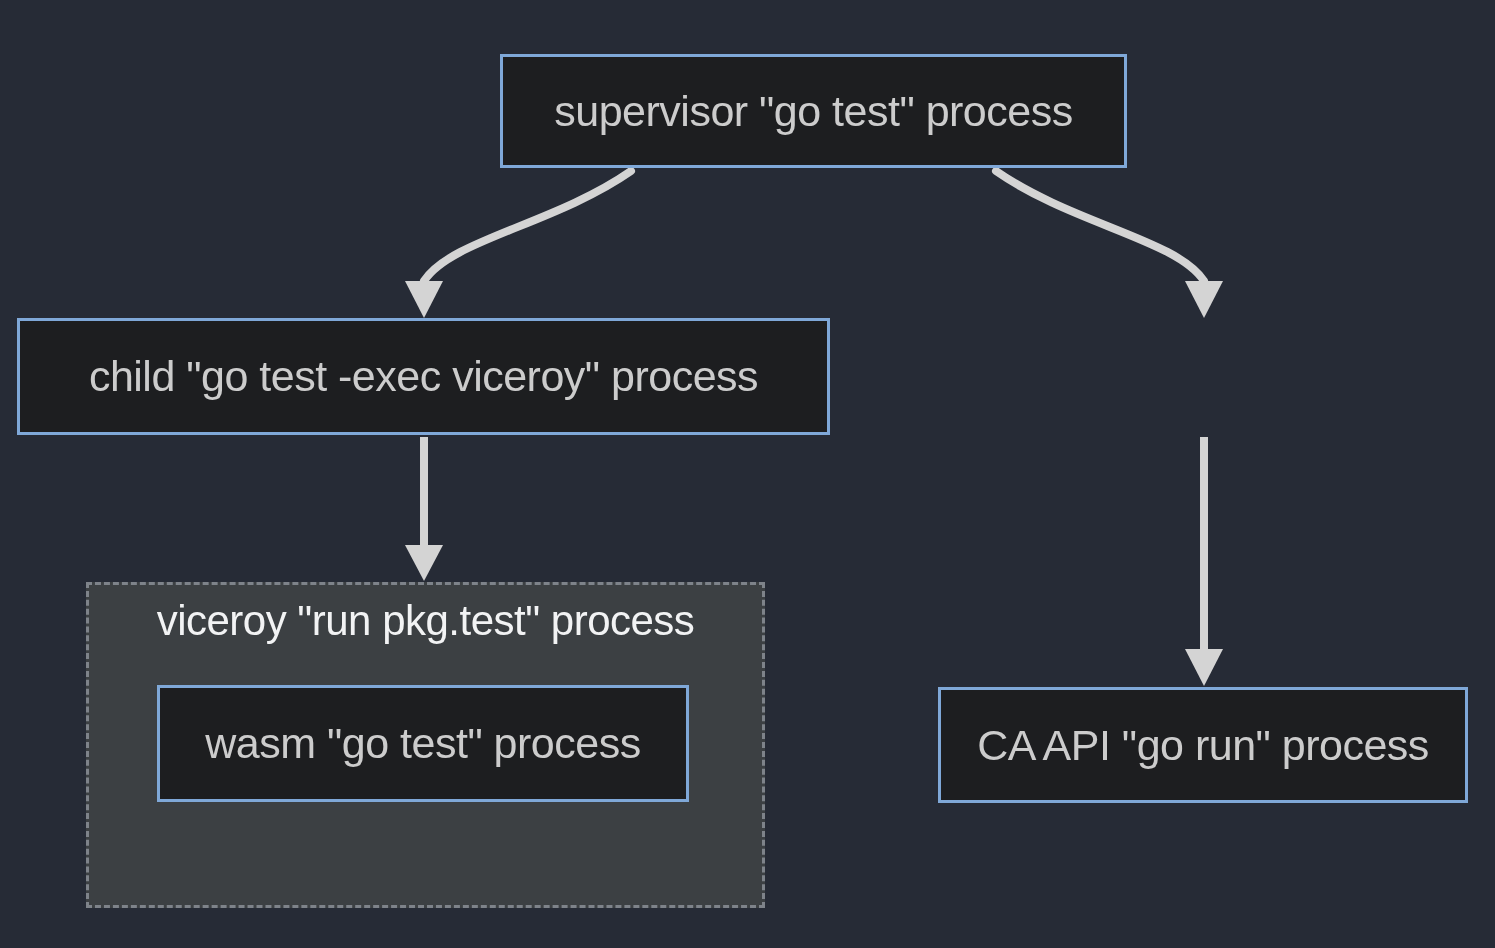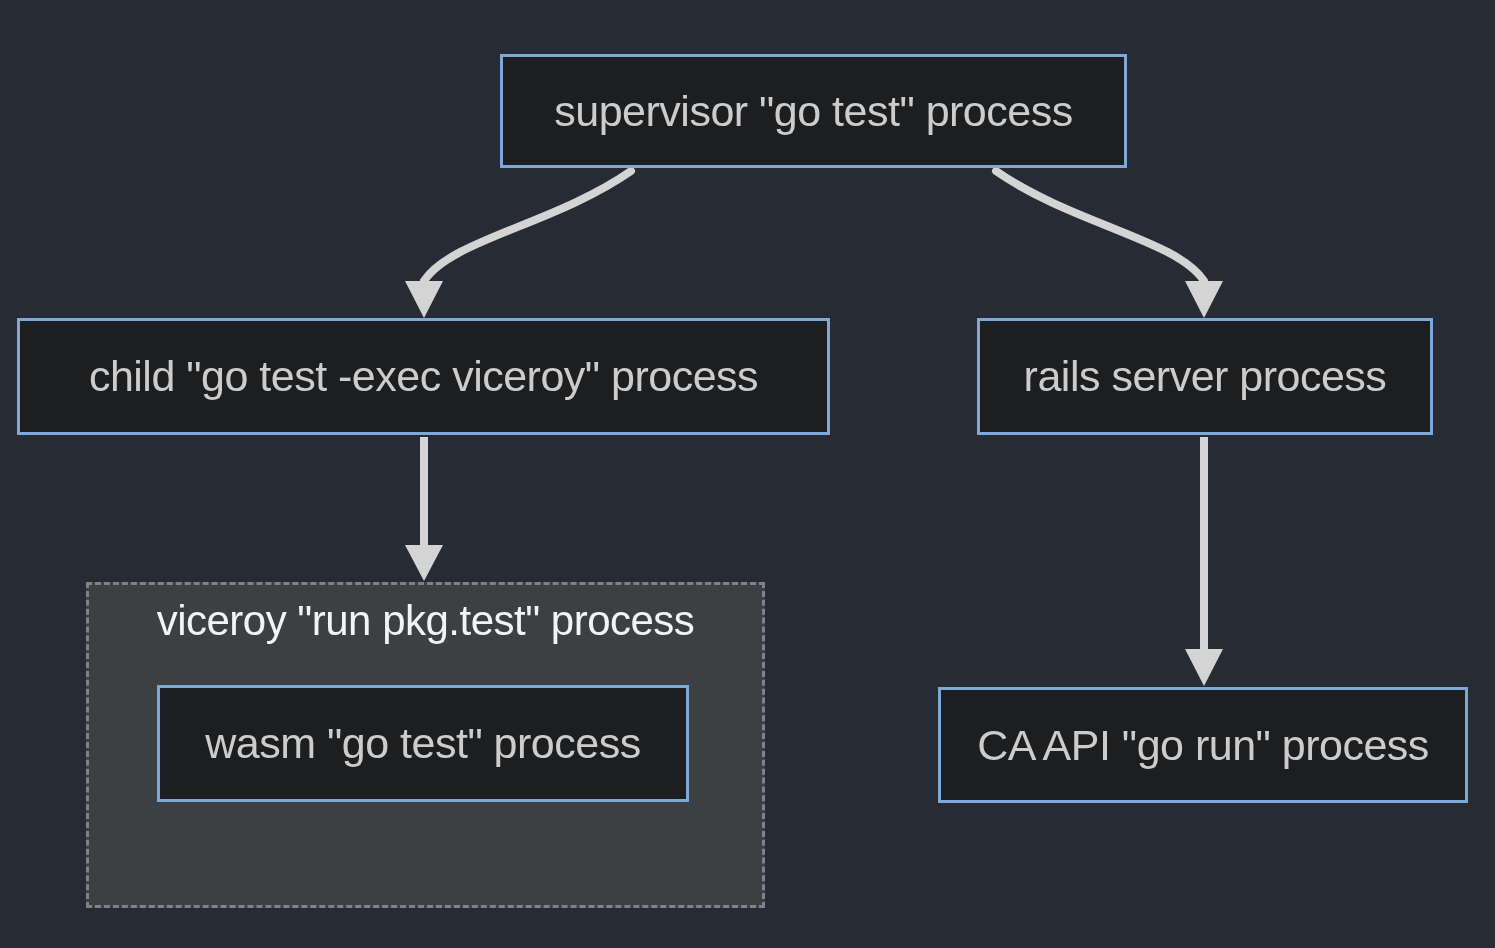--- a/index.html
+++ b/index.html
@@ -89,23 +89,20 @@
   </svg>
 
   <div class="node node-supervisor">
     <span>supervisor "go test" process</span>
   </div>
 
   <div class="node node-child">
     <span>child "go test -exec viceroy" process</span>
   </div>
 
-  <div class="node node-rails">
-    <span>rails server process</span>
-  </div>
 
   <div class="group-viceroy">
     <div class="group-title">viceroy "run pkg.test" process</div>
     <div class="node node-wasm">
       <span>wasm "go test" process</span>
     </div>
   </div>
 
   <div class="node node-ca-api">
     <span>CA API "go run" process</span>

